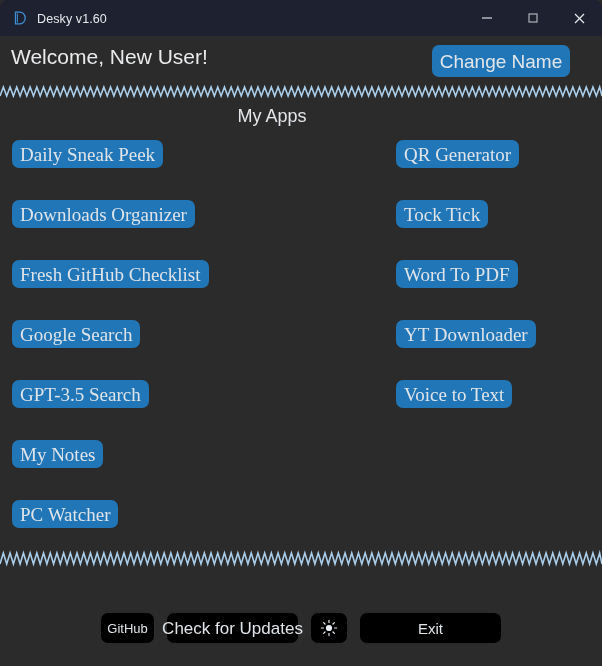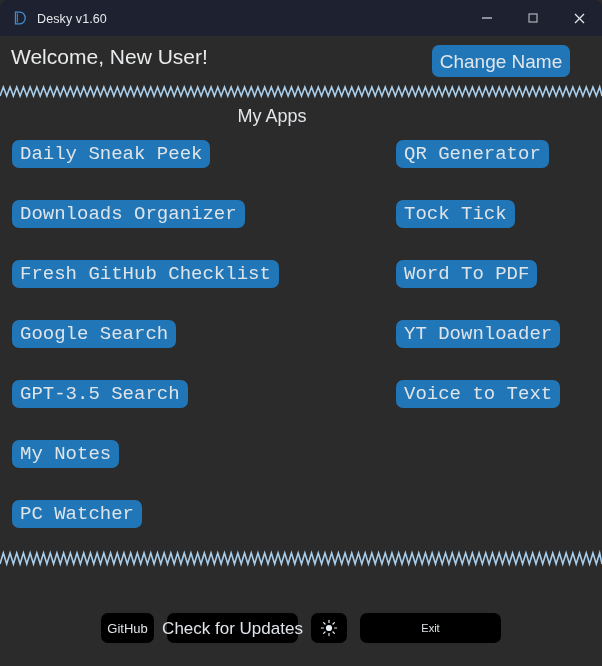--- a/index.html
+++ b/index.html
@@ -134,21 +134,21 @@
   #app-column-left { left: 12px; }
   #app-column-right { left: 396px; }
   .app-button {
     display: block;
     height: 28px;
     margin-bottom: 32px;
     background: #2176b8;
     border: none;
     border-radius: 7px;
     color: #dfe4e9;
-    font-family: Liberation Mono, monospace;
+    font-family: Liberation Serif, serif;
     font-size: 19px;
     line-height: 1;
     padding: 0 8px;
     cursor: pointer;
     white-space: nowrap;
     text-align: center;
   }
 
   
   #bottom-bar {
@@ -186,21 +186,21 @@
     height: 30px;
     font-size: 17px;
   }
   #theme-toggle-button {
     width: 36px;
     height: 30px;
   }
   #exit-button {
     width: 141px;
     height: 30px;
-    font-size: 11px;
+    font-size: 15px;
   }
   .sun-icon { display: block; }
 </style>
 </head>
 <body>
 
 <div id="app-window">
 
   <div id="title-bar">
     <div id="title-bar-left">

